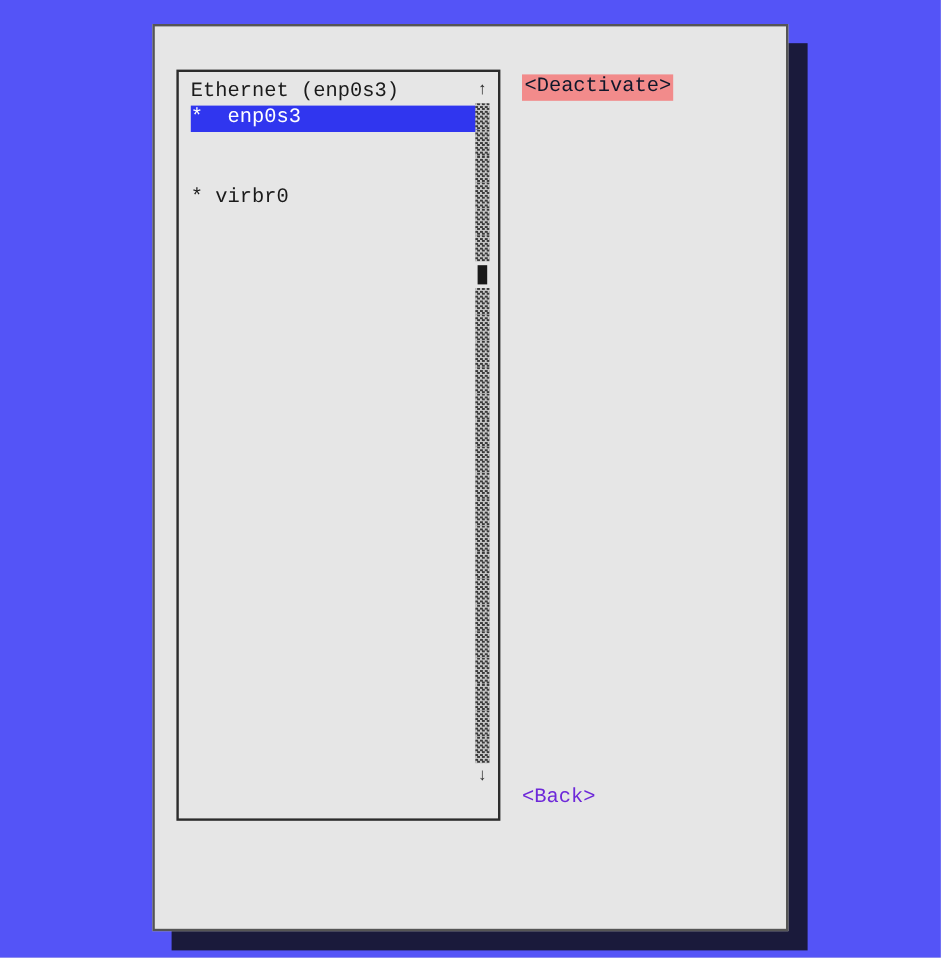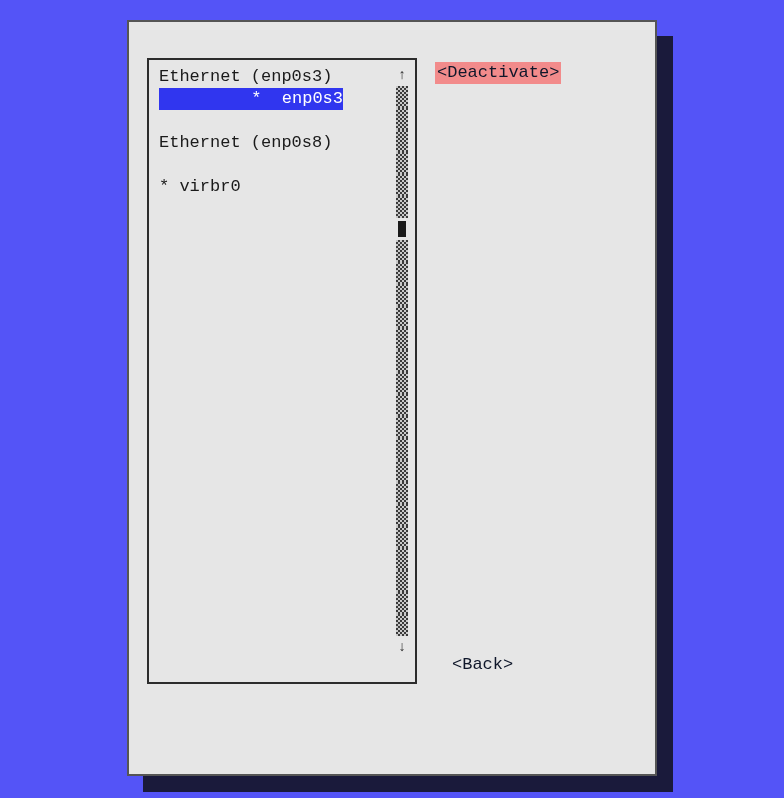--- a/index.html
+++ b/index.html
@@ -48,22 +48,21 @@
       border: 2px solid #2c2c2c;
       padding: 6px 6px 16px 10px;
       color: #1a1a1a;
       line-height: 22px;
     }
     .list-content { height: 100%; }
     .row { white-space: pre; }
     .row.sel {
       background: #3036ef;
       color: #fff;
-      width: 184px;
-      text-align: right;
+      width: 240px;
     }
     .blank { height: 22px; }
 
     .scroll-col {
       position: absolute;
       right: 6px;
       top: 4px;
       width: 14px;
       display: flex;
       flex-direction: column;
@@ -99,39 +98,38 @@
       background: #f28b8b;
       color: #0f172a;
       padding: 0 2px;
       line-height: 22px;
       display: inline-block;
       margin-top: 4px;
     }
     .btn-back {
       position: absolute;
       top: 596px;
-      left: 17px;
-      color: #0f172a;
+      left: 0;
+      color: #6d28d9;
       line-height: 22px;
     }
   </style>
 </head>
 <body>
 
 <div class="dialog-wrap">
   <div class="dialog-shadow"></div>
   <div class="dialog">
     <div class="inner">
 
       <div class="list-frame">
         <div class="list-content">
           <div class="row">Ethernet (enp0s3)</div>
           <div class="row sel"><span>* </span> <span>enp0s3</span></div>
           <div class="blank"></div>
-          <div class="row">Ethernet (enp0s8)</div>
           <div class="blank"></div>
           <div class="row"><span>* </span><span>virbr0</span></div>
         </div>
 
         <div class="scroll-col">
           <span class="arrow">↑</span>
           <div class="scroll-seg"></div>
           <div class="scroll-seg"></div>
           <div class="scroll-seg"></div>
           <div class="scroll-seg"></div>

